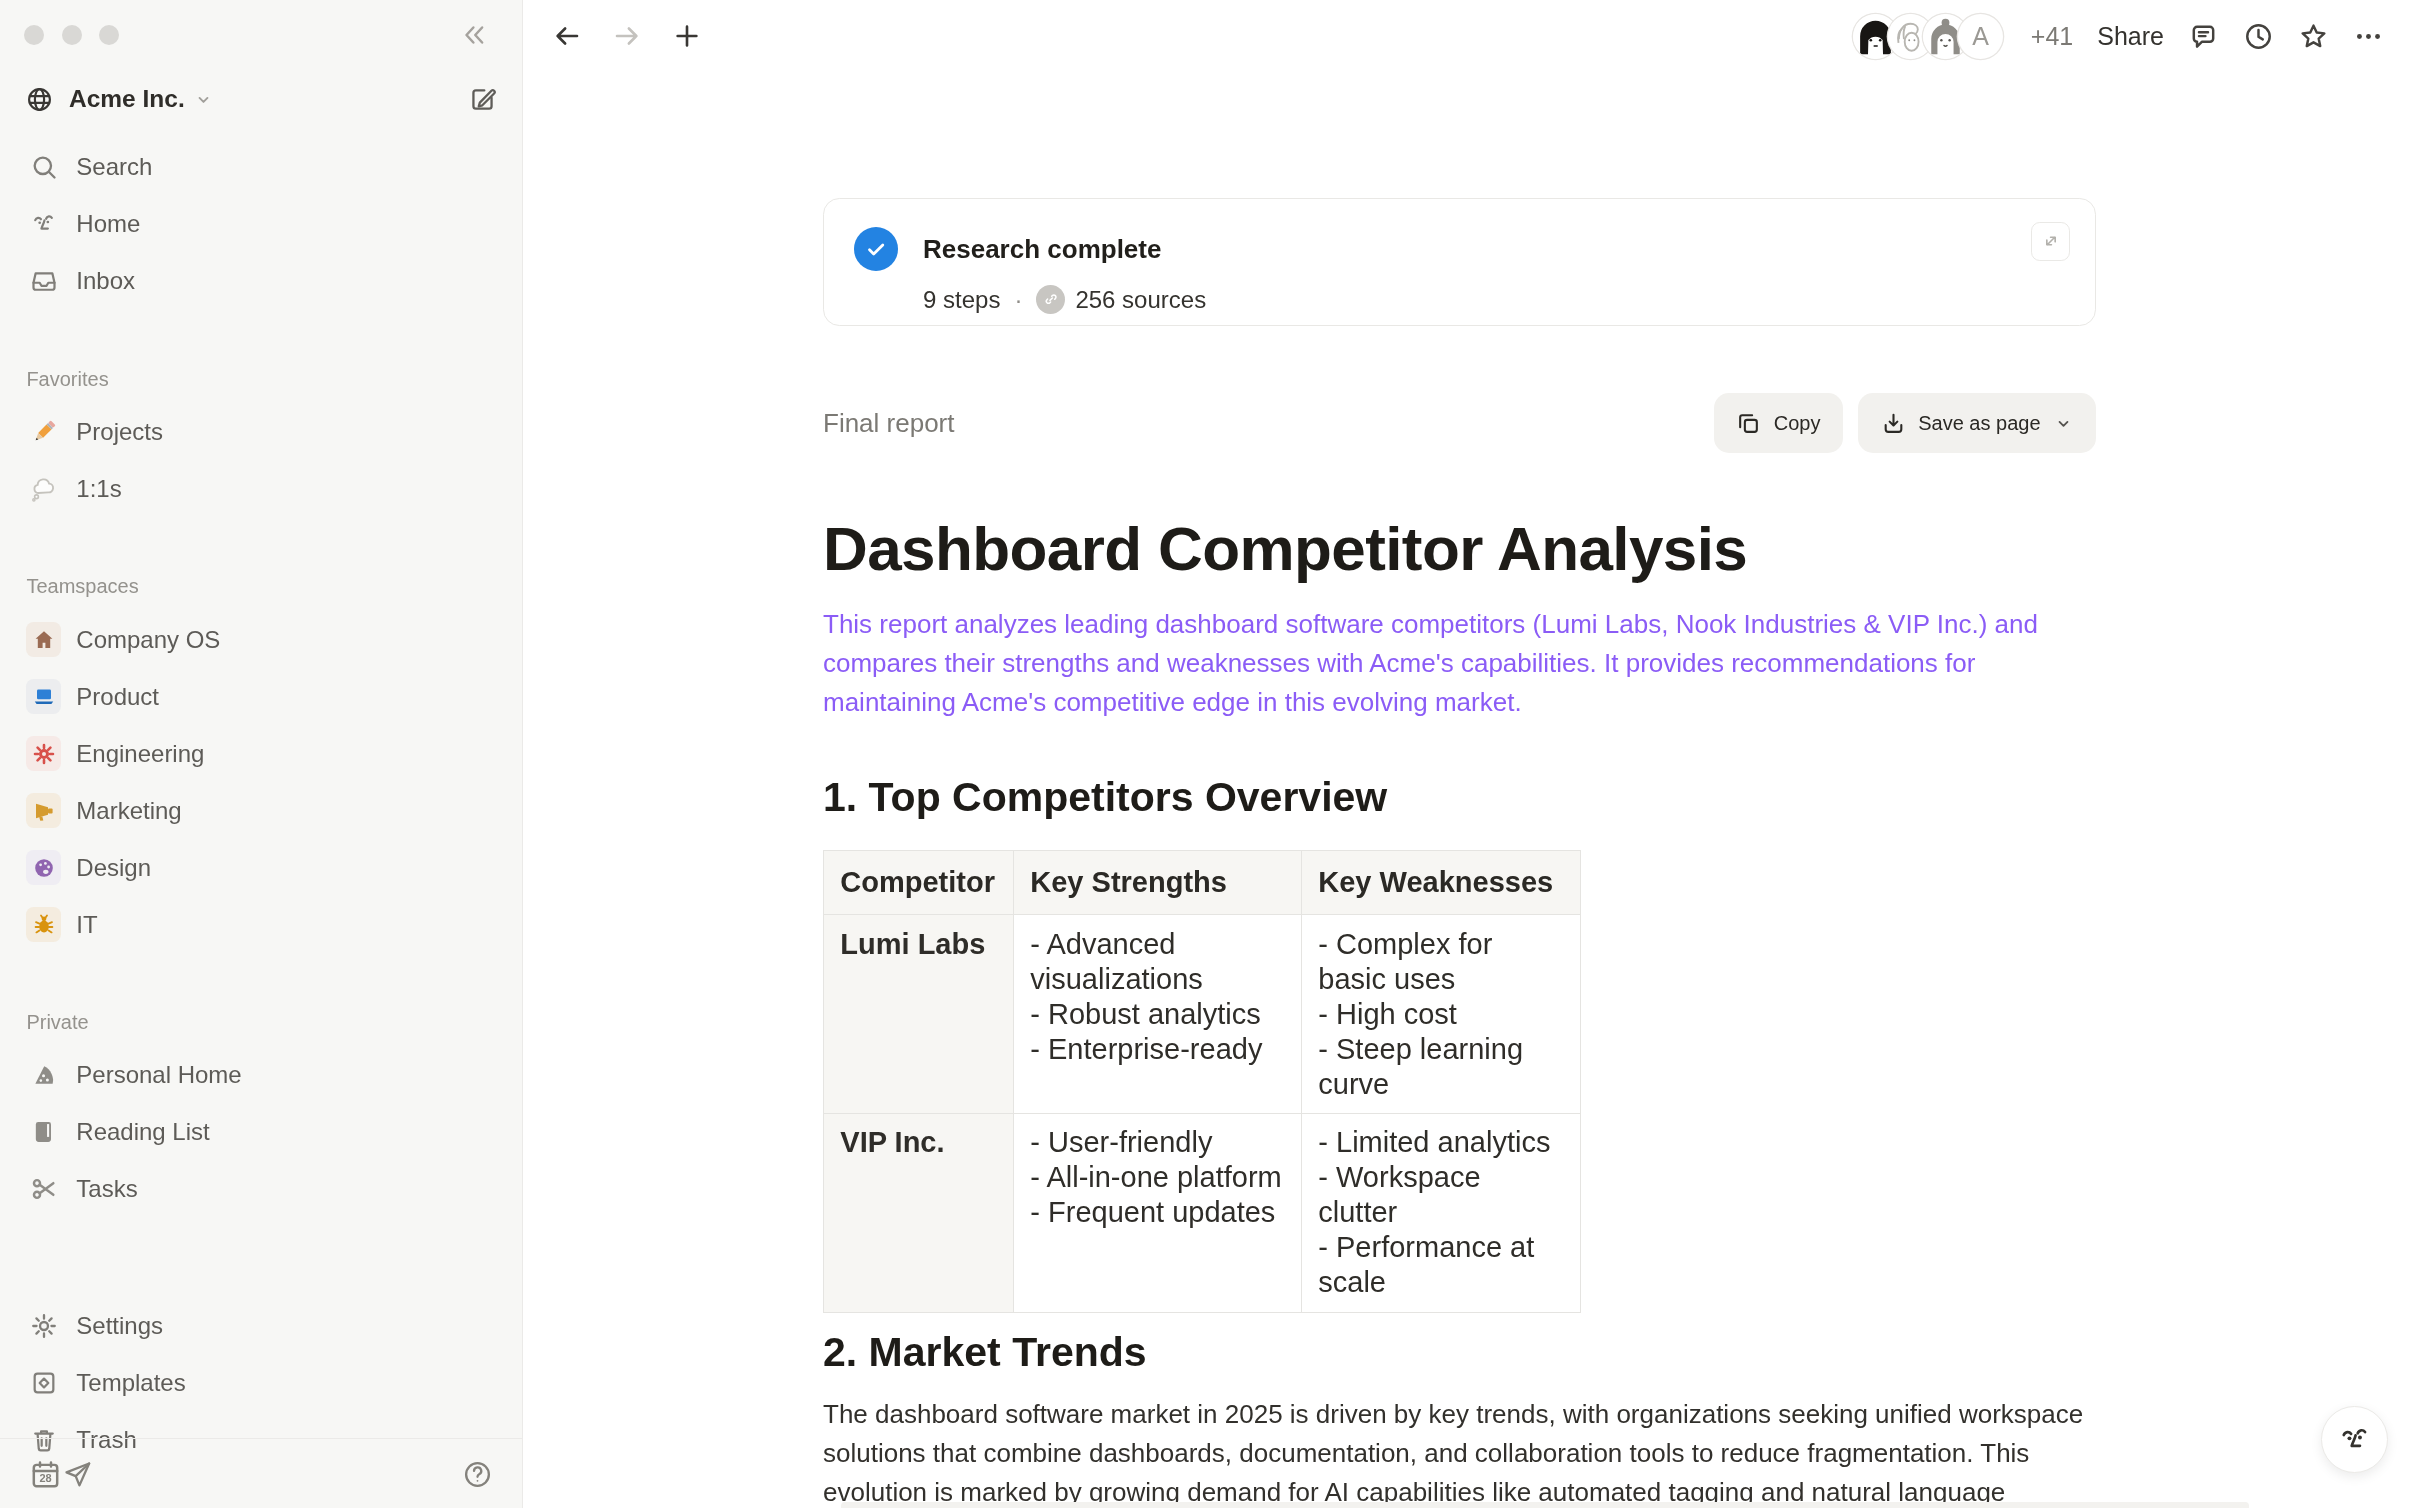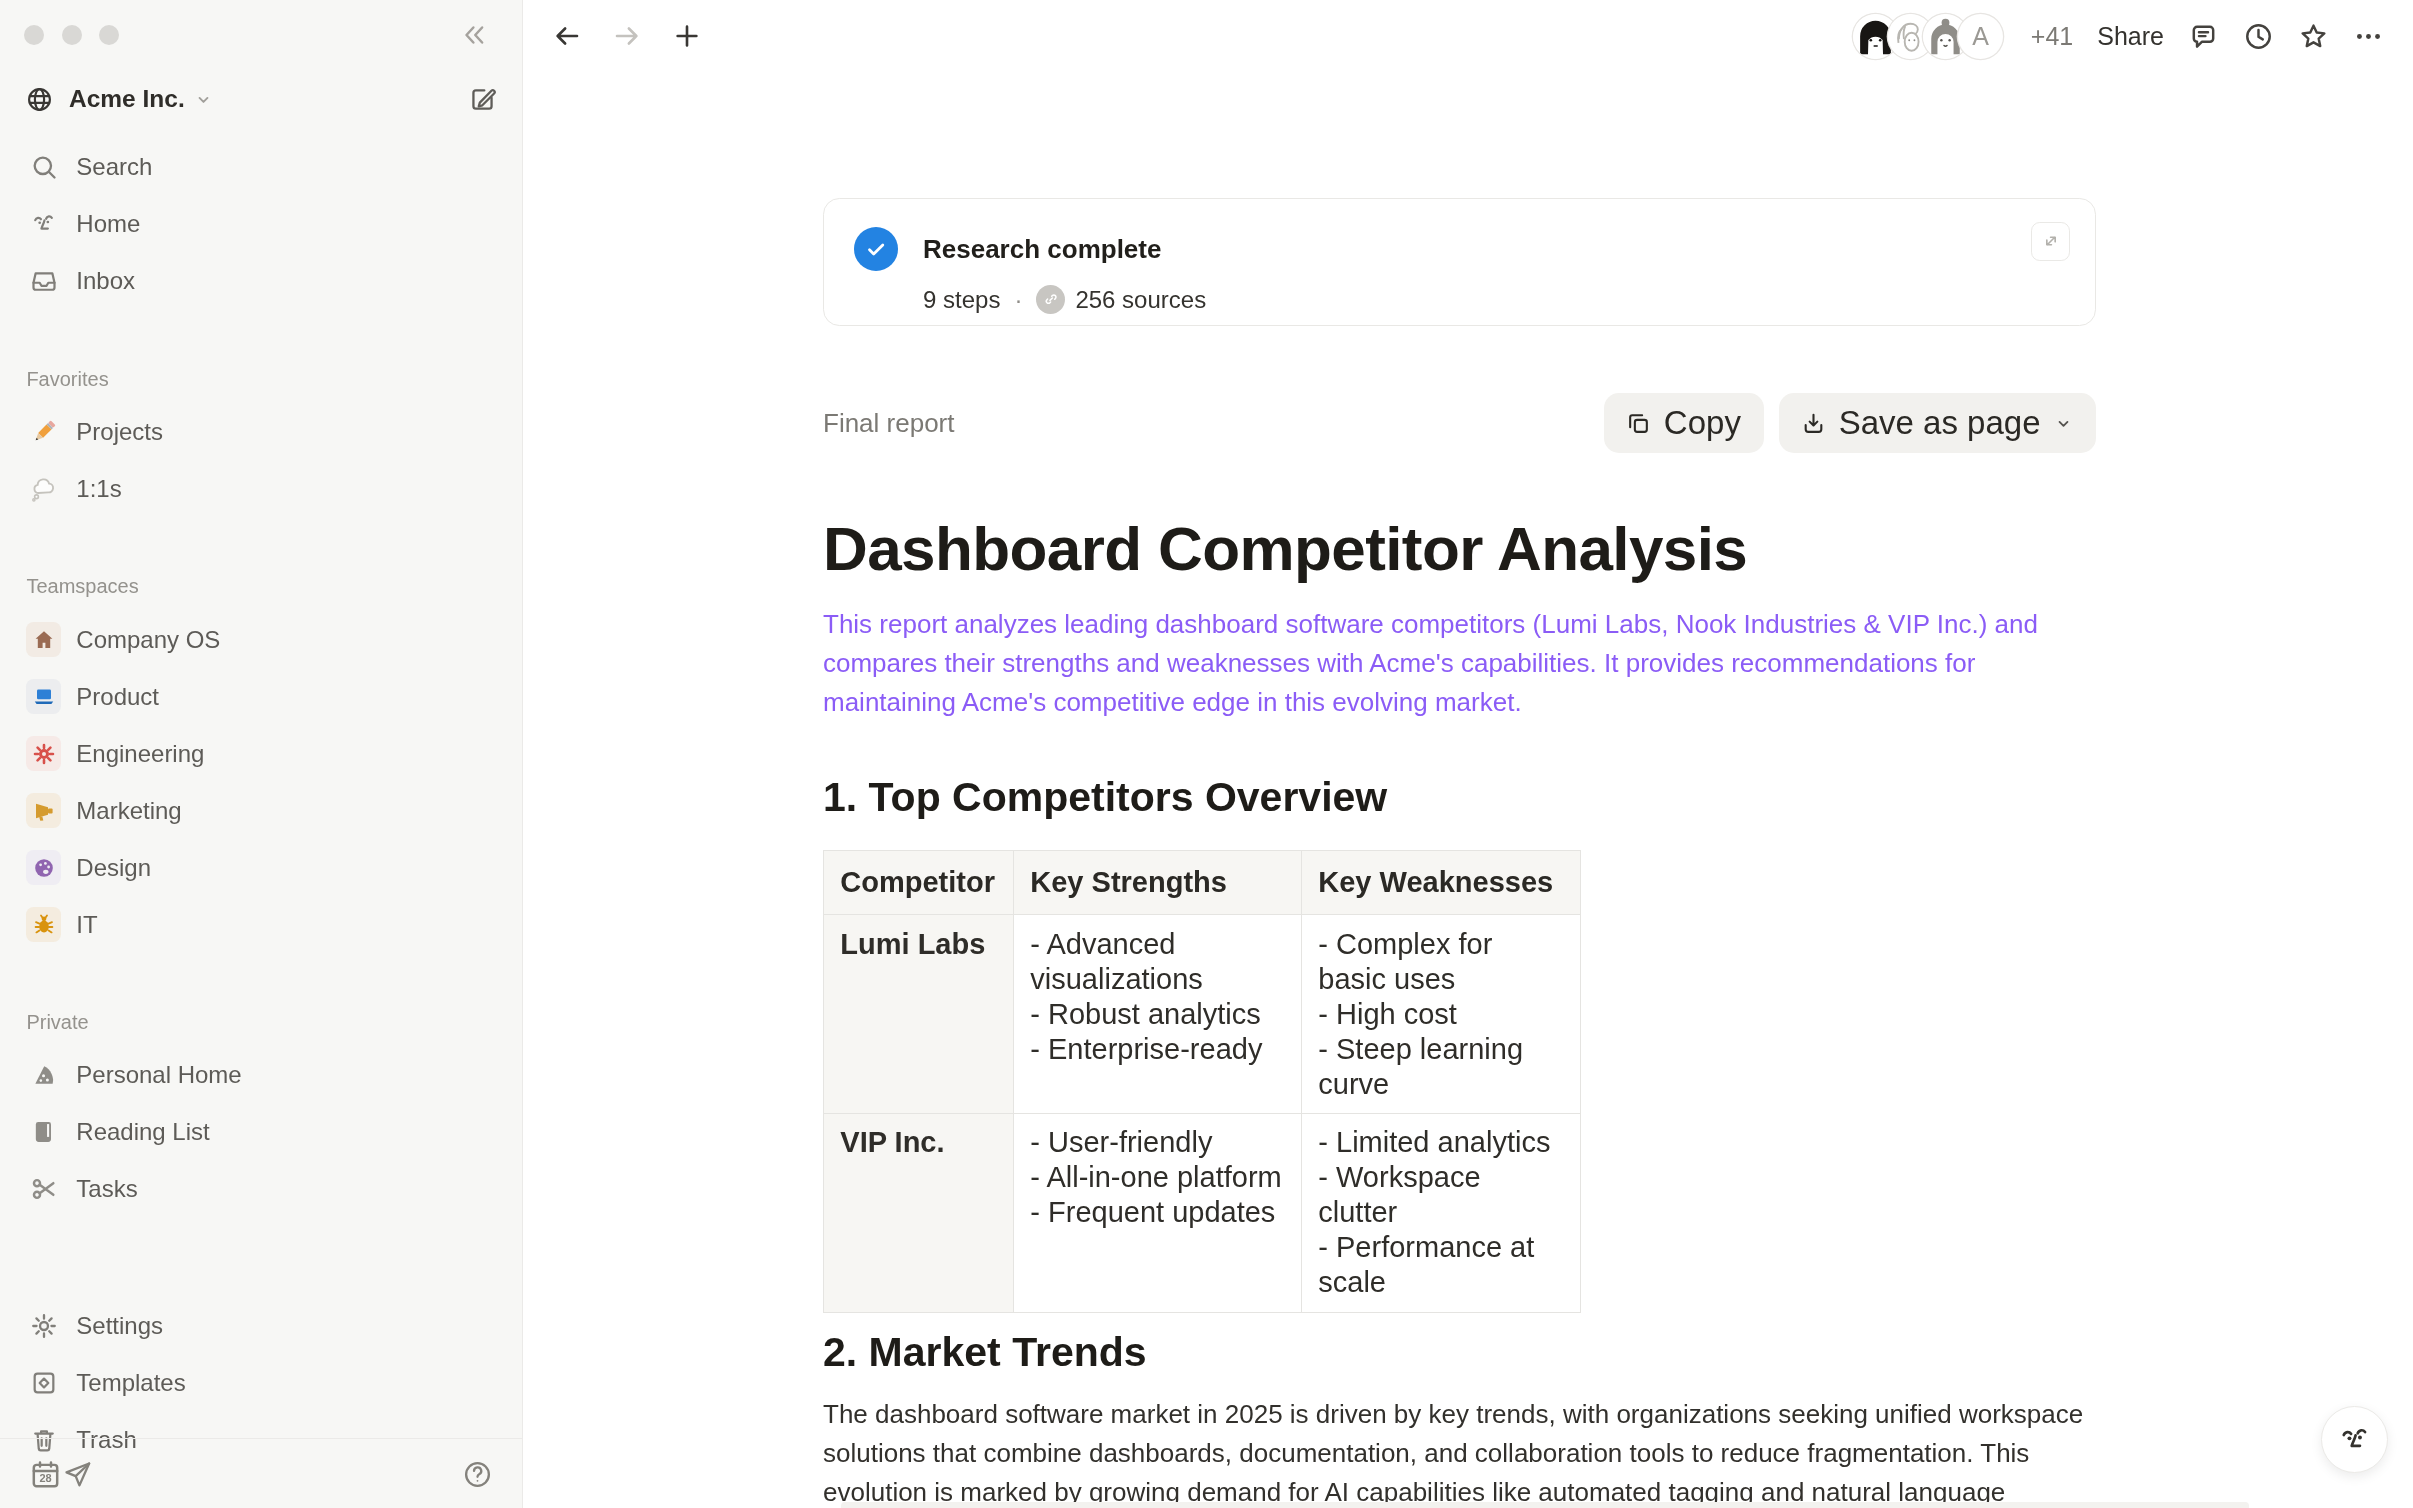--- a/index.html
+++ b/index.html
@@ -101,21 +101,21 @@
     display: flex; align-items: center; justify-content: center; cursor: pointer; background: #fff;
   }
 
   .report-row { display: flex; align-items: center; margin-top: 67px; }
   .report-label { font-size: 26px; color: #7b7974; }
   .report-actions { margin-left: auto; display: flex; gap: 15px; }
   .pill-btn {
     display: flex; align-items: center; gap: 12.6px; height: 60px; padding: 0 22.6px;
     background: #f2f1ee; border-radius: 15px; cursor: pointer; white-space: nowrap;
   }
-  .pill-btn .btn-label { font-size: 33px; font-weight: 500; color: #2b2925; }
+  .pill-btn .btn-label { font-size: 20px; font-weight: 500; color: #2b2925; }
   .pill-btn .btn-icon { display: flex; color: #2b2925; }
   .pill-btn .btn-chevron { display: flex; color: #55534f; margin-left: 1.3px; }
 
   .doc-title { margin-top: 60px; font-size: 62px; font-weight: 700; letter-spacing: -0.6px; color: #1e1c18; }
   .doc-intro { margin-top: 21.4px; font-size: 26px; line-height: 39px; color: #8b5cf6; }
   .h2 { margin-top: 52px; font-size: 41px; font-weight: 700; color: #1e1c18; }
   .h2-second { margin-top: 16.3px; }
   .doc-para { margin-top: 19px; font-size: 26px; line-height: 39px; color: #32302c; }
 
   table.cmp { margin-top: 29px; border-collapse: collapse; width: 757px; table-layout: fixed; }

